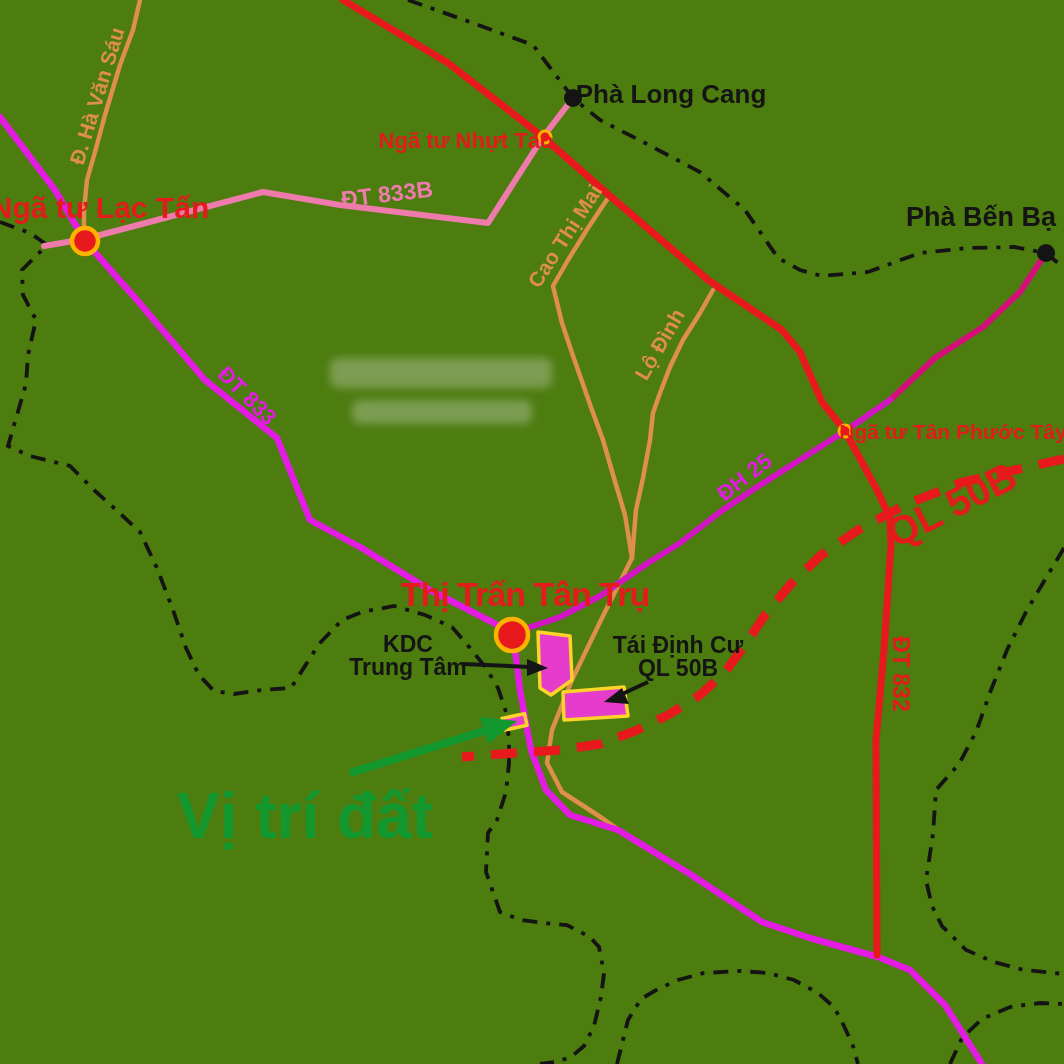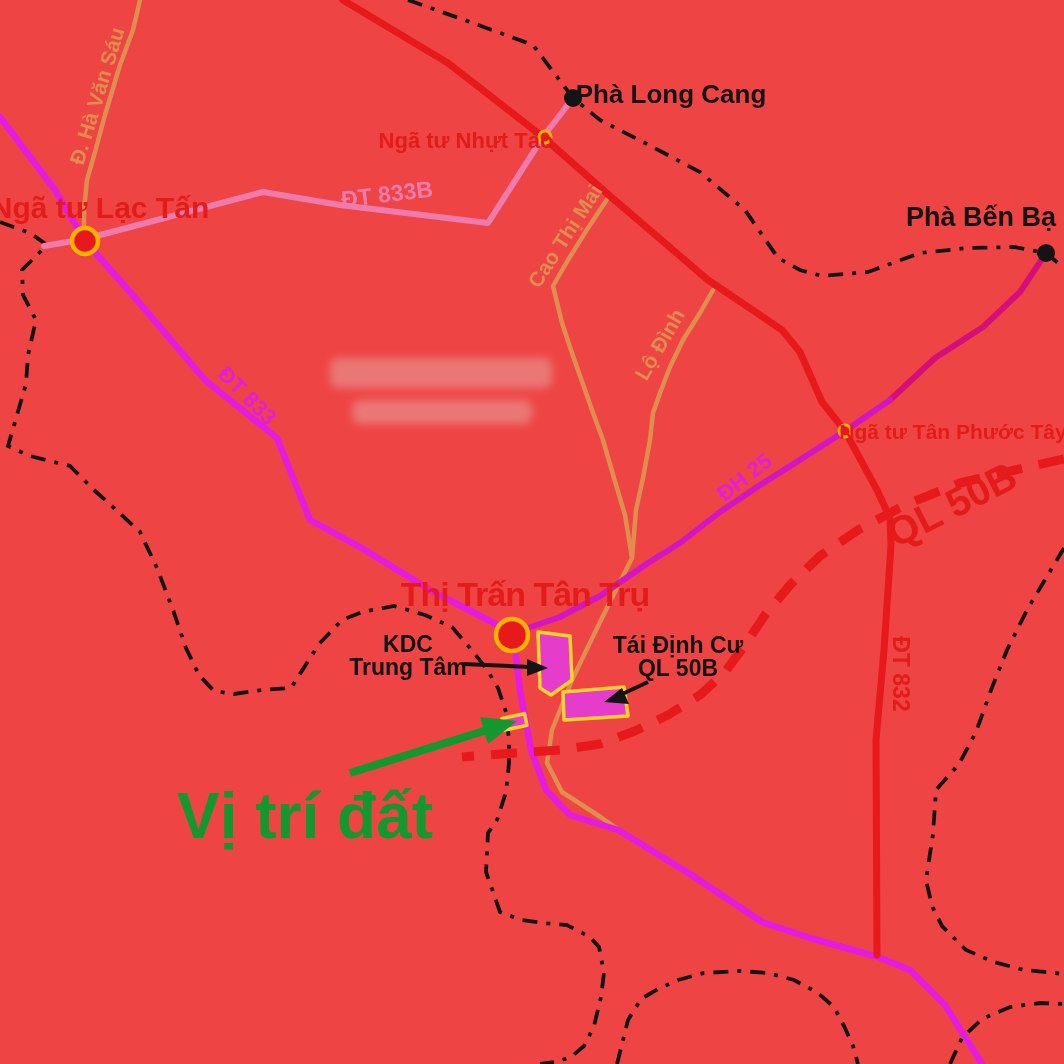--- a/index.html
+++ b/index.html
@@ -1,16 +1,16 @@
 <!DOCTYPE html>
 <html style="--road-red: #E8191C; --road-magenta: #E31BE3; --road-pink: #EF7BAD; --road-orange: #DF8E4E; --road-dh25-upper: #D50F7A; --road-dh25-lower: #D316C3; --boundary: #141414; --site-green: #13982F; --label-red: #E31B1B; --label-black: #141414; --plot-fill: #E53CCB; --plot-stroke: #FFD42A; --node-ring: #FFB300;"><head>
 <meta charset="utf-8">
 <style>
   html,body{margin:0;padding:0;background:#fff;}
-  #stage{position:relative;width:1064px;height:1064px;background:#ef4444;overflow:hidden;}
+  #stage{position:relative;width:1064px;height:1064px;background:#4d7c0f;overflow:hidden;}
   svg{display:block;}
   .lbl{font-family:"Liberation Sans","DejaVu Sans",sans-serif;font-weight:bold;}
   .red-lbl{fill:var(--label-red);}
   .black-lbl{fill:var(--label-black);}
   .magenta-lbl{fill:var(--road-magenta);}
   .pink-lbl{fill:var(--road-pink);}
   .orange-lbl{fill:var(--road-orange);}
   .green-lbl{fill:var(--site-green);}
   .rd{fill:none;stroke-linecap:round;stroke-linejoin:round;}
   .rd-red{stroke:var(--road-red);stroke-width:7;}

